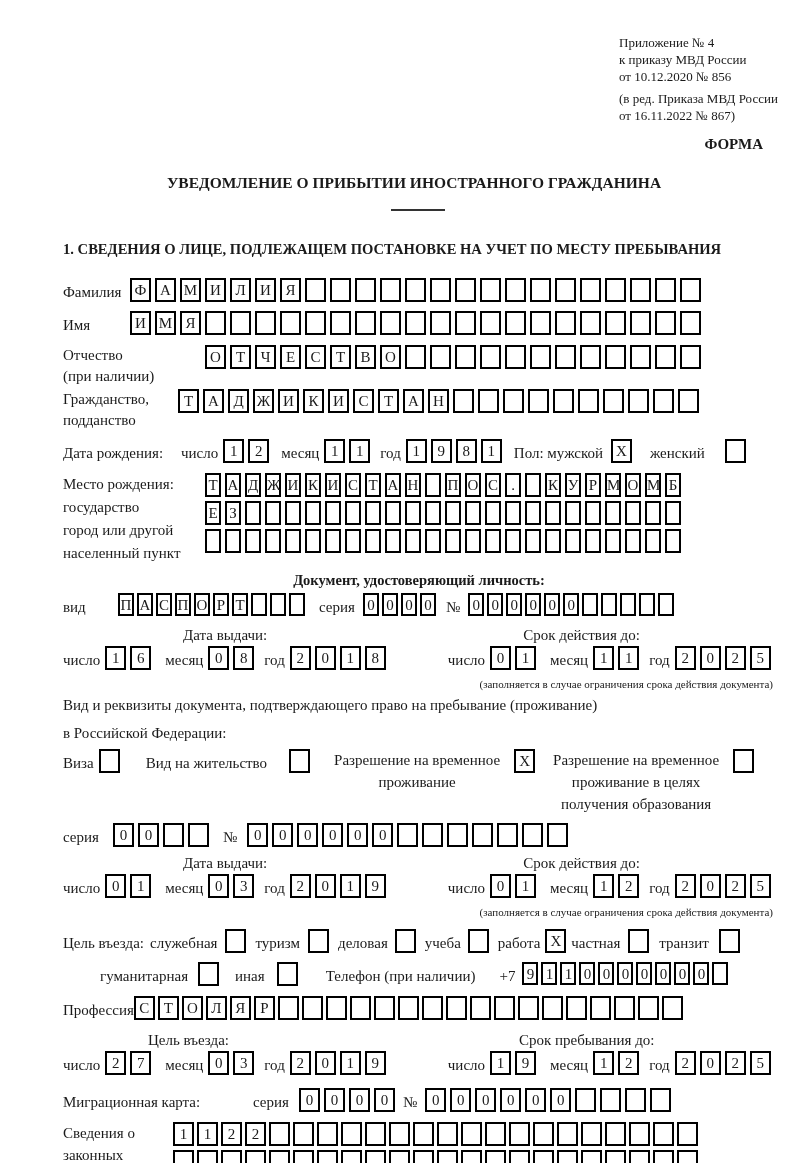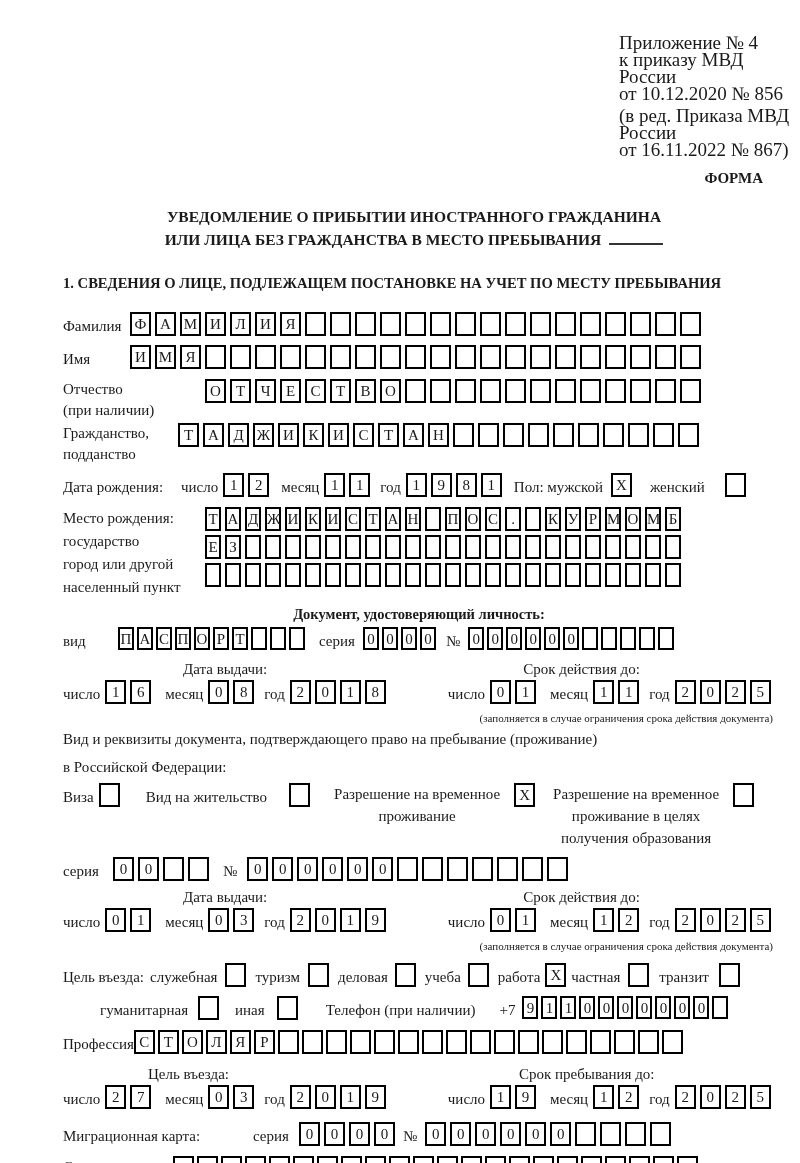--- a/index.html
+++ b/index.html
@@ -2,21 +2,21 @@
 <html><head>
 <meta charset="utf-8">
 <style>
   * { box-sizing: border-box; margin: 0; padding: 0; }
   html,body { background:#ffffff; }
   .page {
     width: 800px; height: 1163px; background:#fff; color:#1a1a1a;
     font-family: "Liberation Serif", "DejaVu Serif", serif;
     font-size: 15px; padding: 34px 5px 0 63px; overflow: hidden; position: relative;
   }
-  .annex { margin-left: 556px; font-size: 19px; line-height: 17px; }
+  .annex { margin-left: 556px; font-size: 13px; line-height: 17px; }
   .annex .gap { height: 5px; }
   .forma { text-align: right; padding-right: 32px; font-weight: bold; margin-top: 12px; font-size: 15px; }
   .title { text-align: center; font-weight: bold; font-size: 15.5px; line-height: 23px; margin-top: 18px; margin-left:-30px; }
   .blank { display:inline-block; width: 54px; border-bottom: 2.5px solid #333; height: 13px; margin-left: 8px; }
   .sec { font-weight: bold; font-size: 14.6px; margin-top: 24px; }
   .row { display: flex; align-items: flex-start; margin-top: 4px; }
   .lbl { line-height: 28px; white-space: nowrap; }
   .lbl2 { line-height: 21px; white-space: nowrap; }
   .cells { display: flex; gap: 4px; flex: 0 0 auto; }
   .cell { width: 21px; height: 24px; border: 2px solid #000; text-align: center;
@@ -44,21 +44,21 @@
     <div>от 10.12.2020 № 856</div>
     <div class="gap"></div>
     <div>(в ред. Приказа МВД России</div>
     <div>от 16.11.2022 № 867)</div>
   </div>
 
   <div class="forma">ФОРМА</div>
 
   <div class="title">
     <div>УВЕДОМЛЕНИЕ О ПРИБЫТИИ ИНОСТРАННОГО ГРАЖДАНИНА</div>
-    <div><span>ИЛИ ЛИЦА БЕЗ ГРАЖДАНСТВА В МЕСТО ПРЕБЫВАНИЯ</span><span class="blank"></span></div>
+    <div><span class="blank"></span></div>
   </div>
 
   <div class="sec">1. СВЕДЕНИЯ О ЛИЦЕ, ПОДЛЕЖАЩЕМ ПОСТАНОВКЕ НА УЧЕТ ПО МЕСТУ ПРЕБЫВАНИЯ</div>
 
   <div class="row" style="margin-top:20px">
     <span class="lbl" style="flex:0 0 67px">Фамилия</span>
     <div class="cells">
         <span class="cell">Ф</span>
         <span class="cell">А</span>
         <span class="cell">М</span>

